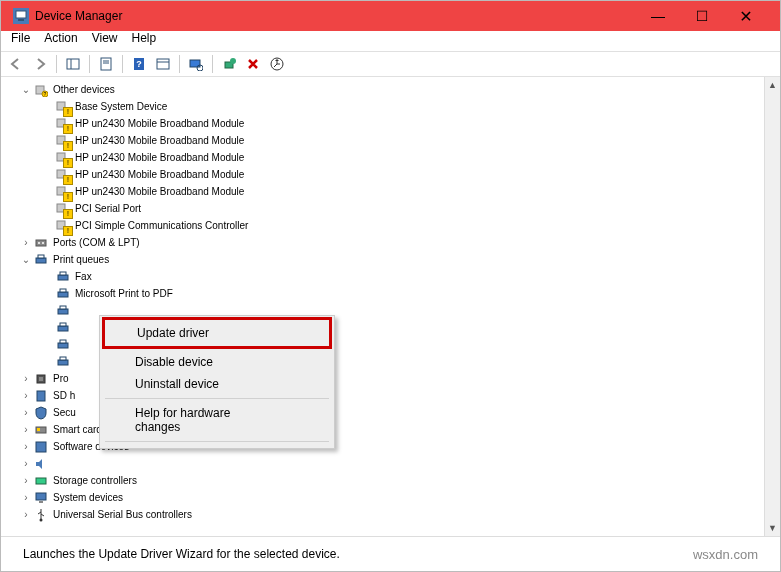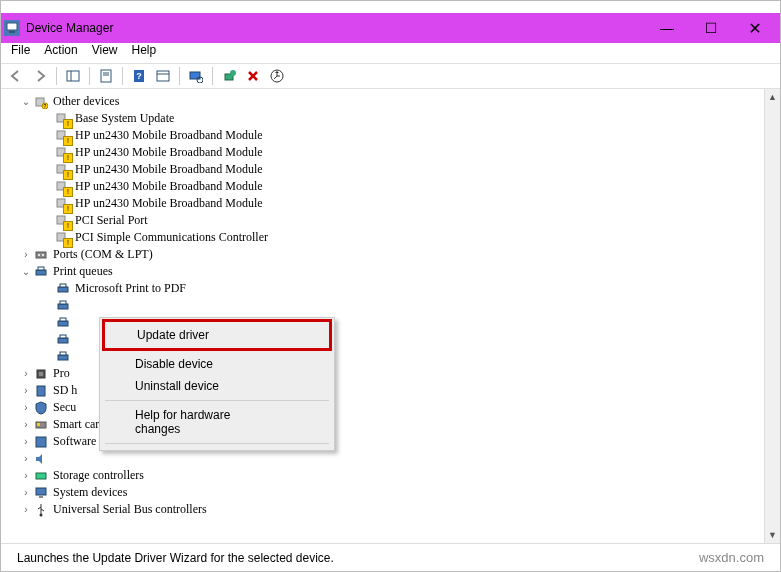--- a/index.html
+++ b/index.html
@@ -1,44 +1,44 @@
 <!DOCTYPE html>
 <html><head>
 <meta charset="utf-8">
 <style>
   * { margin: 0; padding: 0; box-sizing: border-box; font-family: "Segoe UI", Tahoma, sans-serif; }
   body { background: #fff; width: 781px; height: 572px; display: flex; flex-direction: column; border: 1px solid #bbb; }
   
-  .titlebar { height: 30px; display: flex; align-items: center; padding: 0 3px; background: #d946ef; margin-top: 12px; }
+  .titlebar { height: 30px; display: flex; align-items: center; padding: 0 12px; background: #ef4444; }
   .titlebar .app-icon { width: 16px; height: 16px; background: #4a7bb8; margin-right: 6px; display:flex; align-items:center; justify-content:center;}
   .titlebar .title { font-size: 12px; flex: 1; }
   .winbtn { width: 44px; height: 28px; display: flex; align-items: center; justify-content: center; font-size: 14px; }
   .winbtn.close { font-size: 16px; }
   
   .menubar { height: 20px; display: flex; align-items: flex-start; gap: 14px; padding: 0 10px; font-size: 12px; }
   .menubar span { }
   
   .toolbar { height: 26px; display: flex; align-items: center; padding: 0 4px; gap: 2px; border-top:1px solid #e0e0e0; border-bottom:1px solid #e0e0e0;}
   .toolbar .tbtn { width: 22px; height: 22px; display: flex; align-items: center; justify-content: center; font-size:14px;}
   .toolbar .sep { width: 1px; height: 18px; background: #ccc; margin: 0 3px; }
   
   .tree-area { flex: 1; overflow: auto; position: relative; font-size: 13px; padding: 4px 0;}
   .tree-row { display: flex; align-items: center; height: 17px; white-space: nowrap; }
   .indent { width: 18px; flex-shrink: 0; }
   .expander { width: 14px; height: 14px; display: flex; align-items: center; justify-content: center; font-size: 10px; color: #666; flex-shrink:0; cursor:pointer;}
   .icon { width: 16px; height: 16px; margin-right: 4px; flex-shrink:0; display:flex; align-items:center; justify-content:center; font-size:12px;}
-  .label { font-size: 12px; font-family: Liberation Serif, serif; }
+  .label { font-size: 10px; }
   
   .context-menu { position: absolute; background: #eeeeee; border: 1px solid #ccc; box-shadow: 3px 3px 4px rgba(0,0,0,0.25); padding: 3px; font-size:12px; z-index:10;}
   .context-menu .item { padding: 4px 54px 4px 32px; }
   .context-menu .highlight-box { border: 3px solid #cc0000; margin: -2px -1px 2px -1px; }
   .context-menu .highlight-box .item { padding: 6px 54px 6px 32px;}
   .context-menu .sep { height: 1px; background: #d0d0d0; margin: 3px 2px; }
   
-  .statusbar { height: 28px; border-top: 1px solid #ddd; font-size: 12px; padding: 2px 16px; display:flex; align-items:center;}
+  .statusbar { height: 35px; border-top: 1px solid #ddd; font-size: 12px; padding: 2px 22px; display:flex; align-items:center;}
   .statusbar .right { margin-left:auto; color:#888; font-size:13px;}
   
   .scrollbar { position:absolute; right:0; top:0; bottom:0; width:16px; background:#f0f0f0; border-left:1px solid #ddd; display:flex; flex-direction:column; align-items:center;}
   .scrollbar .arr { height:16px; width:16px; display:flex; align-items:center; justify-content:center; font-size:9px; color:#555;}
   .scrollbar .track { flex:1; position:relative; width:16px;}
   .warn-overlay { position:absolute; right:-2px; bottom:-2px; width:10px; height:10px; background:#ffcc00; border:1px solid #aa8800; font-size:7px; display:flex; align-items:center; justify-content:center; color:#000;}
   .iconwrap { position:relative; width:16px; height:16px;}
 </style>
 </head>
 <body>
@@ -147,21 +147,21 @@
 
   <div class="tree-row">
       <div class="indent"></div>
       <div class="indent"></div>
       <div class="indent"></div>
       <div class="icon">
         <div class="iconwrap"><svg width="14" height="14" viewBox="0 0 14 14">
             <rect x="2" y="3" width="8" height="8" fill="#ccc" stroke="#888"></rect>
           </svg><div class="warn-overlay">!</div></div>
       </div>
-      <div class="label">Base System Update</div>
+      <div class="label">Base System Device</div>
     </div>
   <div class="tree-row">
       <div class="indent"></div>
       <div class="indent"></div>
       <div class="indent"></div>
       <div class="icon">
         <div class="iconwrap"><svg width="14" height="14" viewBox="0 0 14 14">
             <rect x="2" y="3" width="8" height="8" fill="#ccc" stroke="#888"></rect>
           </svg><div class="warn-overlay">!</div></div>
       </div>
@@ -261,20 +261,32 @@
   <div class="tree-row">
       <div class="indent"></div>
       <div class="indent"></div>
       <div class="indent"></div>
       <div class="icon">
         <svg width="14" height="14" viewBox="0 0 14 14">
           <rect x="2" y="5" width="10" height="5" fill="#4a7bb8" stroke="#246"></rect>
           <rect x="4" y="2" width="6" height="3" fill="#fff" stroke="#246"></rect>
         </svg>
       </div>
+      <div class="label">Fax</div>
+    </div>
+  <div class="tree-row">
+      <div class="indent"></div>
+      <div class="indent"></div>
+      <div class="indent"></div>
+      <div class="icon">
+        <svg width="14" height="14" viewBox="0 0 14 14">
+          <rect x="2" y="5" width="10" height="5" fill="#4a7bb8" stroke="#246"></rect>
+          <rect x="4" y="2" width="6" height="3" fill="#fff" stroke="#246"></rect>
+        </svg>
+      </div>
       <div class="label">Microsoft Print to PDF</div>
     </div>
   <div class="tree-row">
       <div class="indent"></div>
       <div class="indent"></div>
       <div class="indent"></div>
       <div class="icon">
         <svg width="14" height="14" viewBox="0 0 14 14">
           <rect x="2" y="5" width="10" height="5" fill="#4a7bb8" stroke="#246"></rect>
           <rect x="4" y="2" width="6" height="3" fill="#fff" stroke="#246"></rect>
@@ -406,21 +418,21 @@
       <div class="expander">›</div>
       <div class="icon">
         <svg width="14" height="14" viewBox="0 0 14 14">
           <path d="M7 1 L7 11 M7 4 L4 6 M7 6 L10 8" stroke="#333" fill="none"></path>
           <circle cx="7" cy="12" r="1.5" fill="#333"></circle>
         </svg>
       </div>
       <div class="label">Universal Serial Bus controllers</div>
     </div>
 
-  <div class="context-menu" style="left:98px; top:228px; width:236px;">
+  <div class="context-menu" style="left:98px; top:238px; width:236px;">
     <div class="highlight-box">
       <div class="item">Update driver</div>
     </div>
     <div class="item">Disable device</div>
     <div class="item">Uninstall device</div>
     <div class="sep"></div>
     <div class="item">Help for hardware changes</div>
     <div class="sep"></div>
   </div>
 

